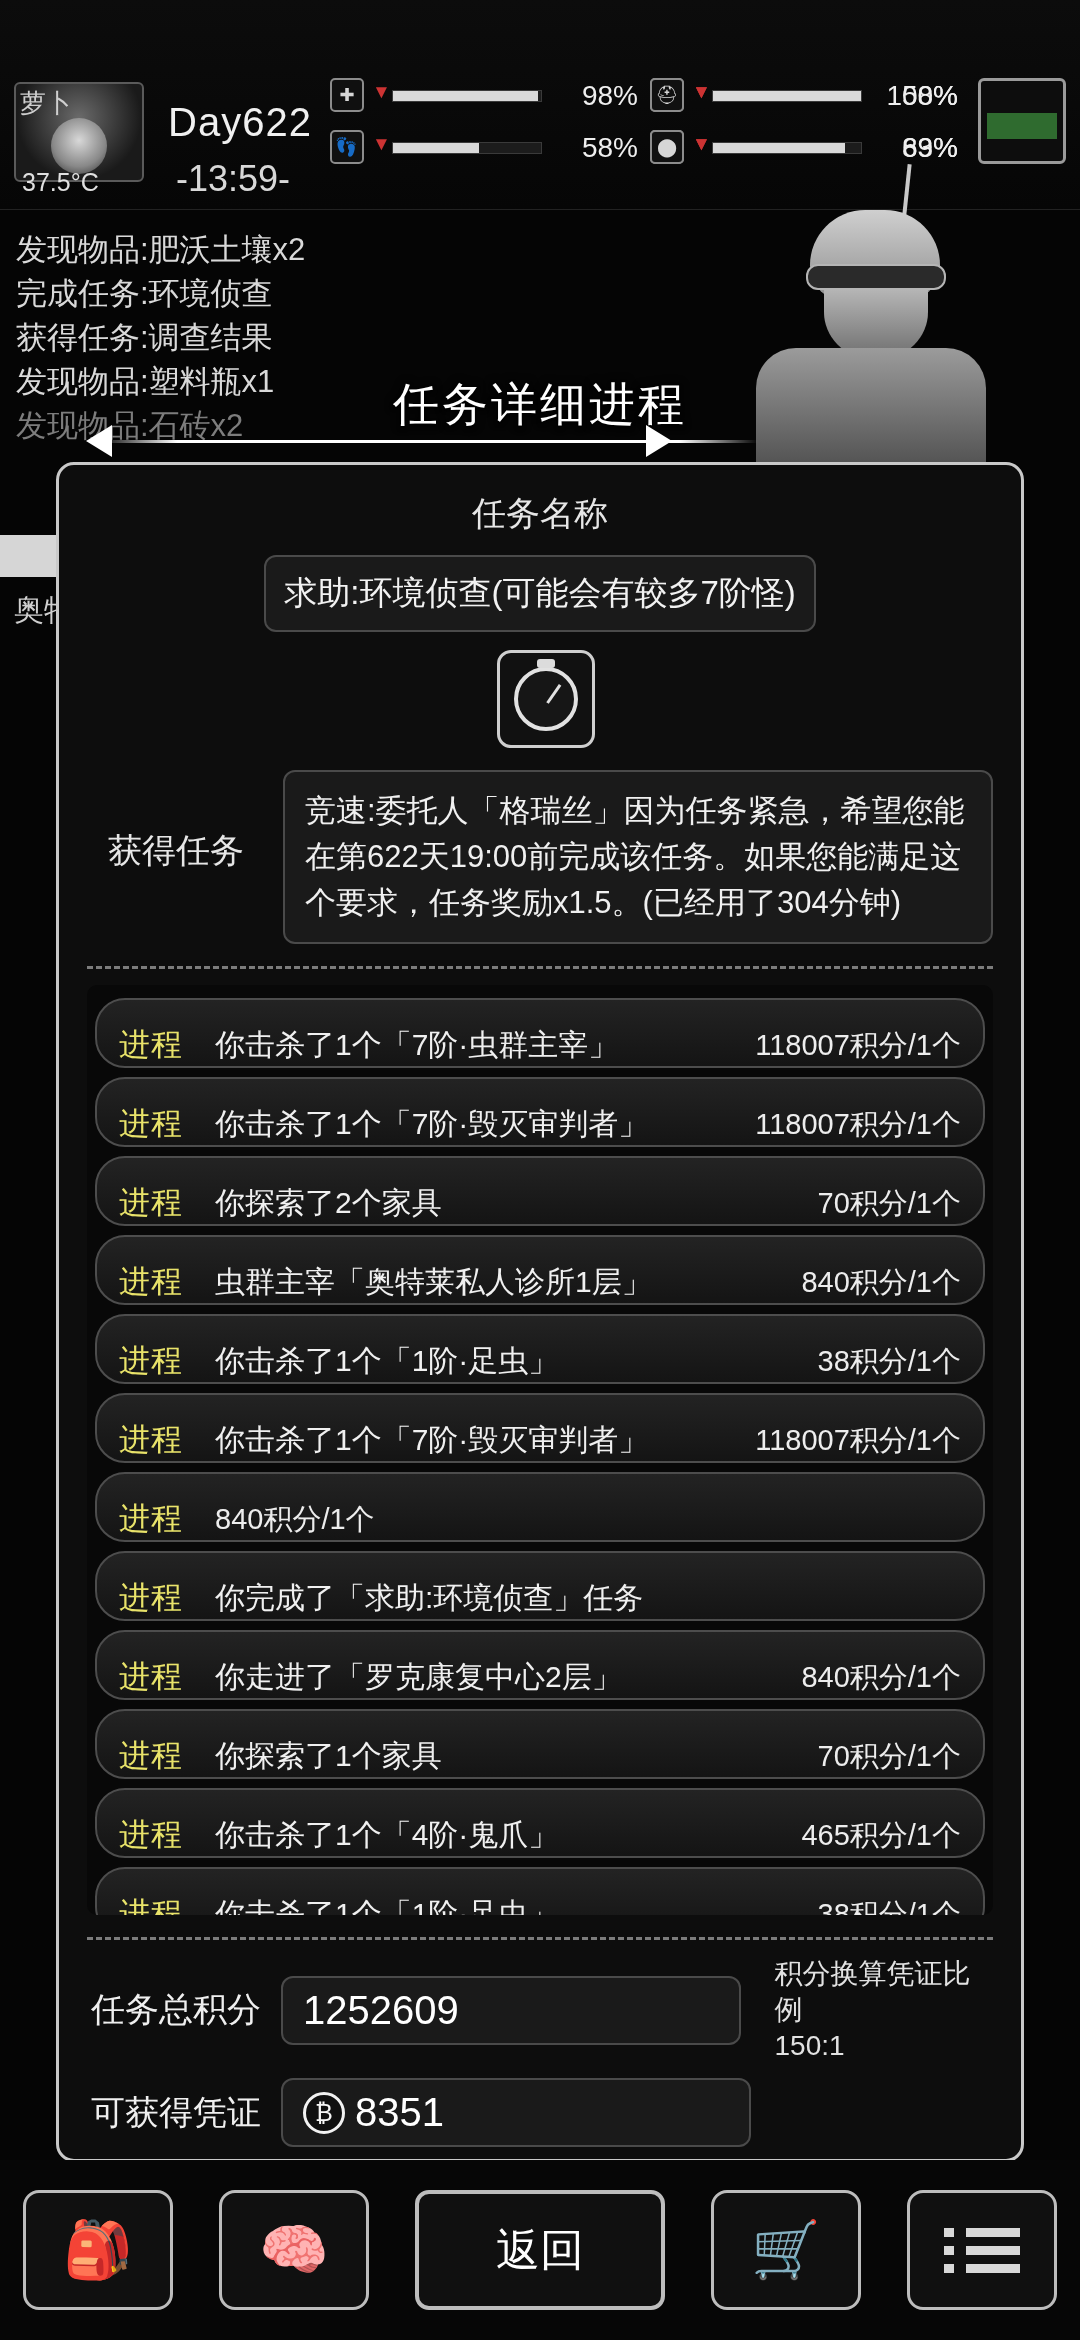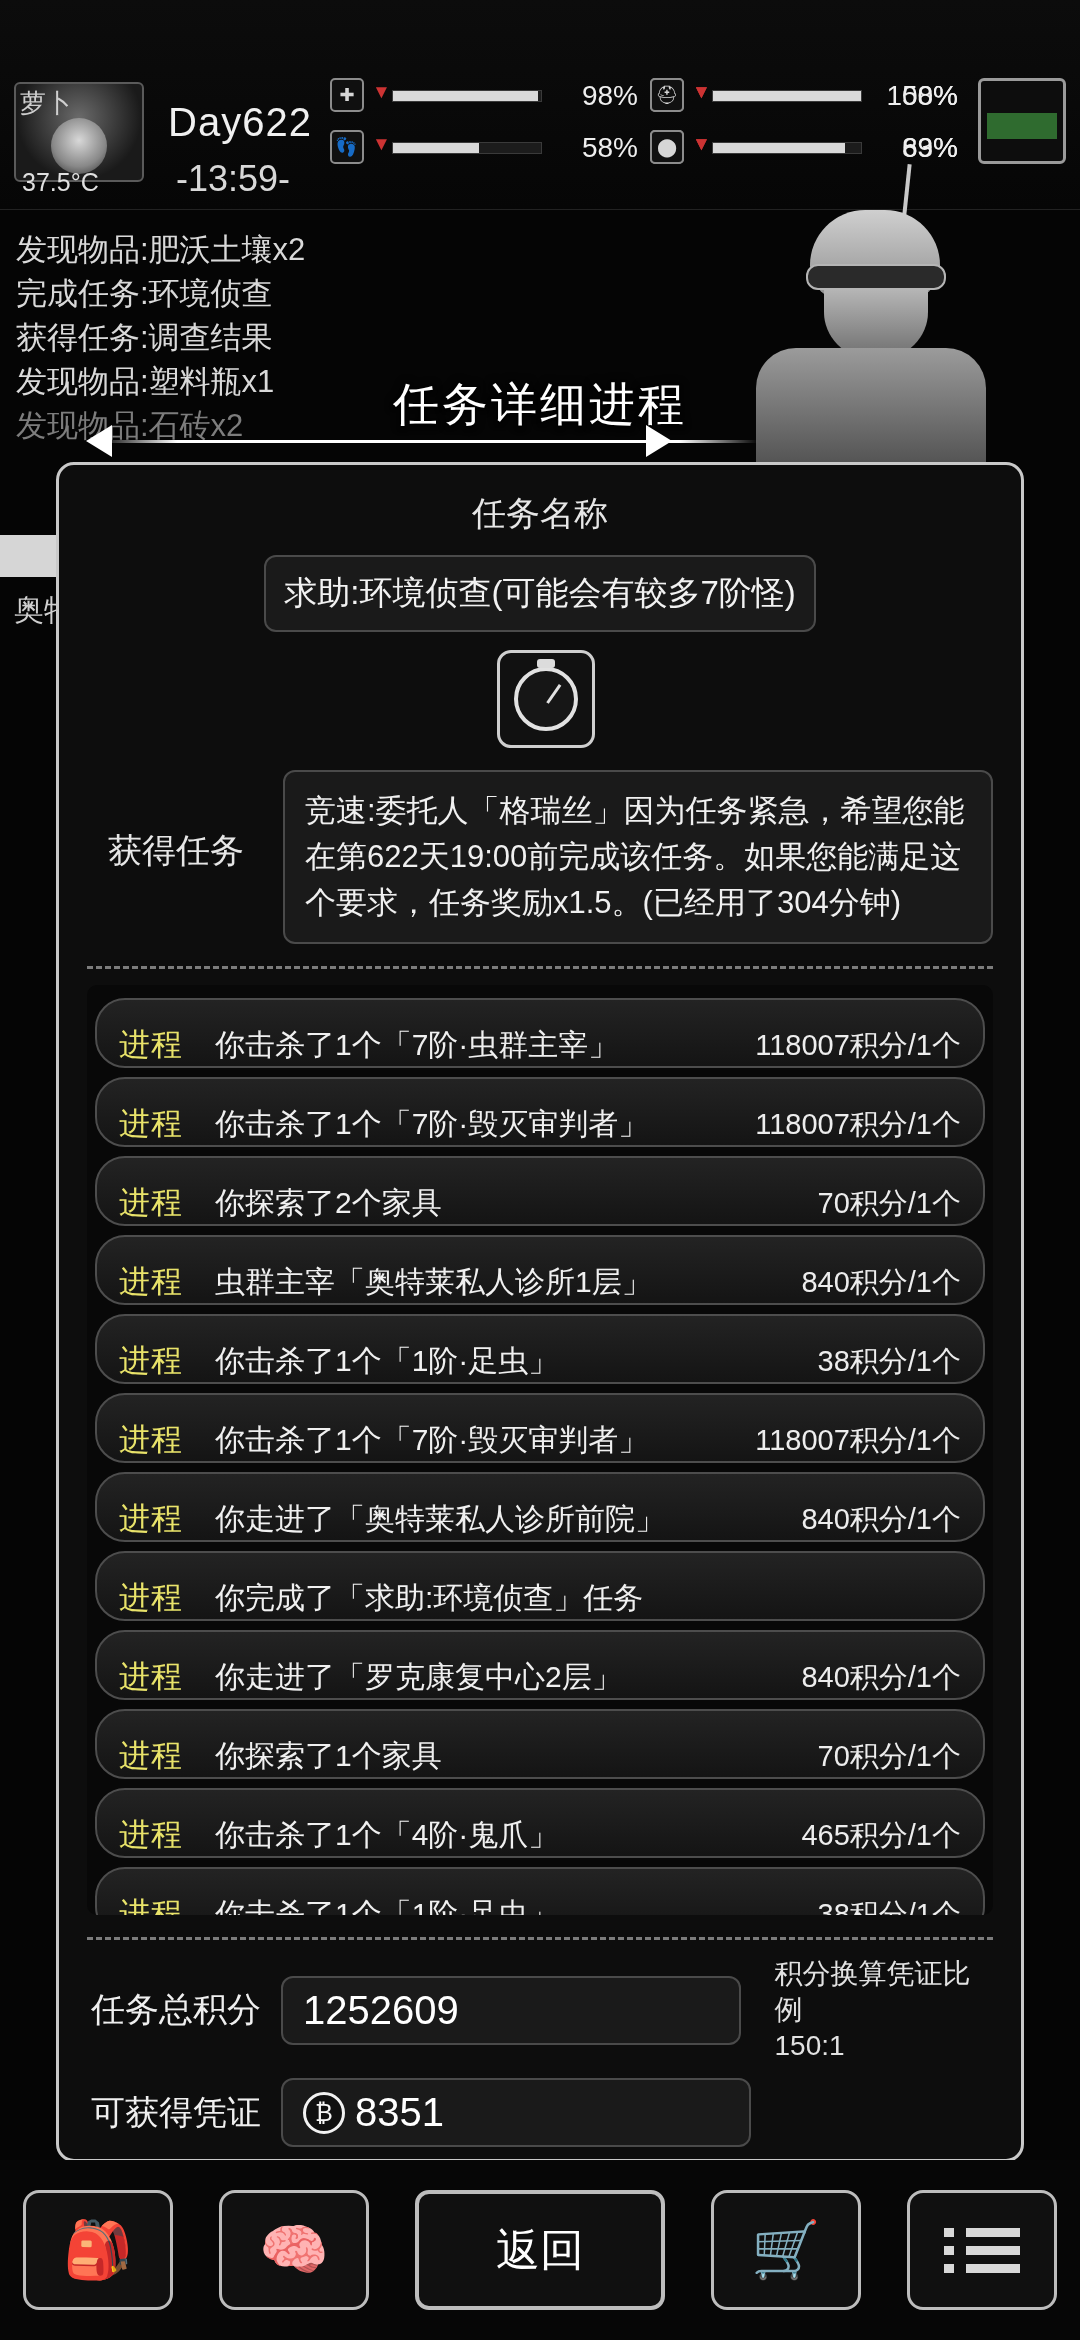--- a/index.html
+++ b/index.html
@@ -364,21 +364,20 @@
         <span class="prog-desc">你击杀了1个「1阶·足虫」</span>
         <span class="prog-val">38积分/1个</span>
       </div>
       <div class="prog-row">
         <span class="prog-tag">进程</span>
         <span class="prog-desc">你击杀了1个「7阶·毁灭审判者」</span>
         <span class="prog-val">118007积分/1个</span>
       </div>
       <div class="prog-row">
         <span class="prog-tag">进程</span>
-        <span class="prog-desc">你走进了「奥特莱私人诊所前院」</span>
         <span class="prog-val">840积分/1个</span>
       </div>
       <div class="prog-row">
         <span class="prog-tag">进程</span>
         <span class="prog-desc">你完成了「求助:环境侦查」任务</span>
         <span class="prog-val"></span>
       </div>
       <div class="prog-row">
         <span class="prog-tag">进程</span>
         <span class="prog-desc">你走进了「罗克康复中心2层」</span>

